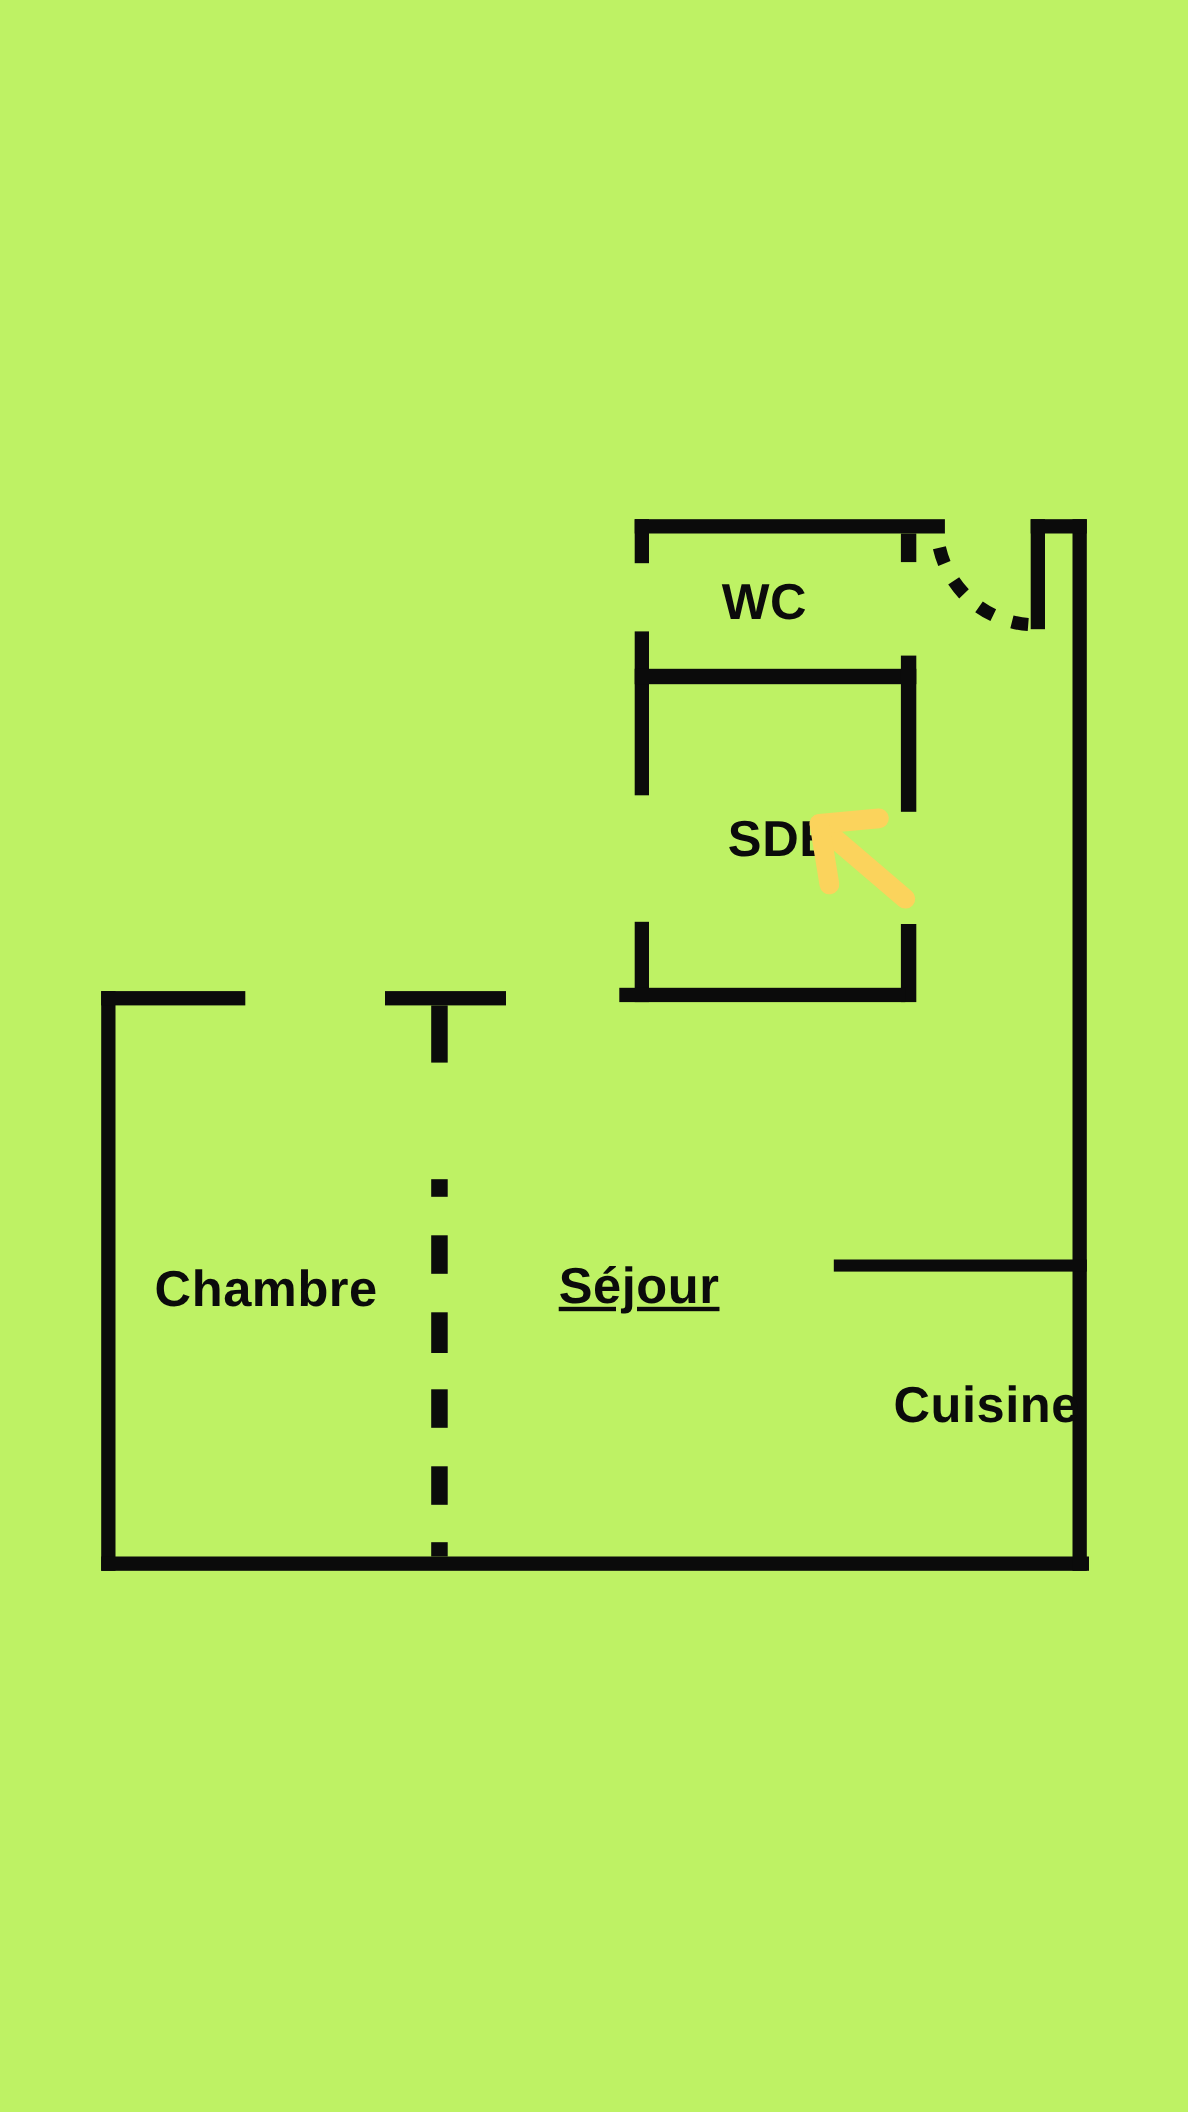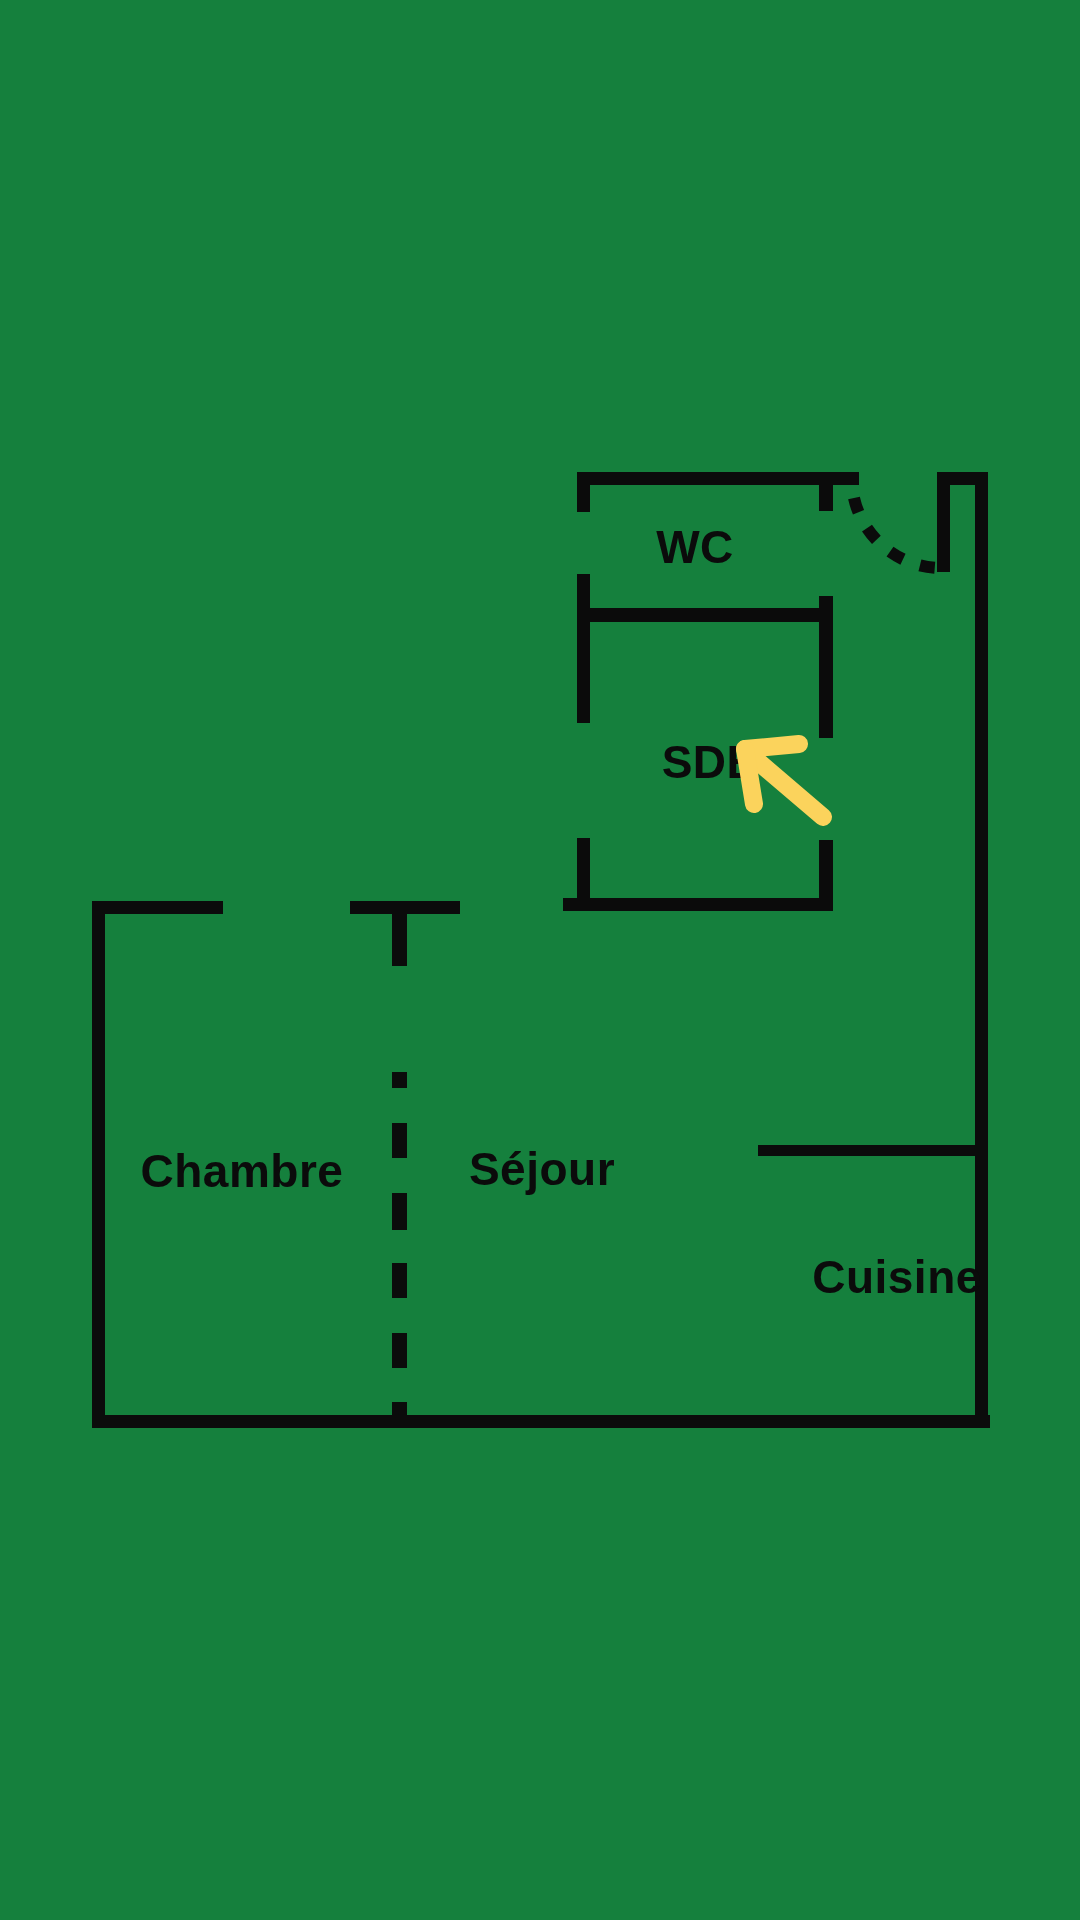--- a/index.html
+++ b/index.html
@@ -1,19 +1,19 @@
 <!DOCTYPE html>
 <html><head>
 <meta charset="utf-8">
 <style>
   html,body{margin:0;padding:0;background:#ffffff;}
   .canvas{
     position:relative;
     width:1080px;height:1920px;
-    background:#15803d;
+    background:#bef264;
     overflow:hidden;
     font-family:"Liberation Sans", sans-serif;
   }
   .wall{position:absolute;background:#0b0b0b;}
   .room-label{
     position:absolute;
     transform:translateX(-50%);
     font-size:46px;
     font-weight:700;
     letter-spacing:0.5px;
@@ -53,21 +53,21 @@
   <div class="wall" style="left:392px; top:1072px; width:15px; height:16px;"></div>
   <div class="wall" style="left:392px; top:1123px; width:15px; height:35px;"></div>
   <div class="wall" style="left:392px; top:1193px; width:15px; height:37px;"></div>
   <div class="wall" style="left:392px; top:1263px; width:15px; height:35px;"></div>
   <div class="wall" style="left:392px; top:1333px; width:15px; height:35px;"></div>
   <div class="wall" style="left:392px; top:1402px; width:15px; height:13px;"></div>
 
   <span class="room-label" style="left:695px; top:524px;">WC</span>
   <span class="room-label" style="left:711px; top:739px;">SDB</span>
   <span class="room-label" style="left:242px; top:1148px;">Chambre</span>
-  <span class="room-label" style="left:542px; top:1146px;">Séjour</span>
+  <span class="room-label" style="left:581px; top:1146px;text-decoration:underline;">Séjour</span>
   <span class="room-label" style="left:855px; top:1254px;margin-left:42px;">Cuisine</span>
 
   <svg class="overlay" viewBox="0 0 1080 1920">
     <path d="M 854 498 A 90 90 0 0 0 940 568" fill="none" stroke="#0b0b0b" stroke-width="12" stroke-dasharray="15 18"></path>
     <g stroke="#fbd35c" stroke-width="18" stroke-linecap="round" fill="none">
       <path d="M 748 753 L 823 817"></path>
       <path d="M 745 749 L 799 744"></path>
       <path d="M 745 749 L 754 804"></path>
     </g>
   </svg>

